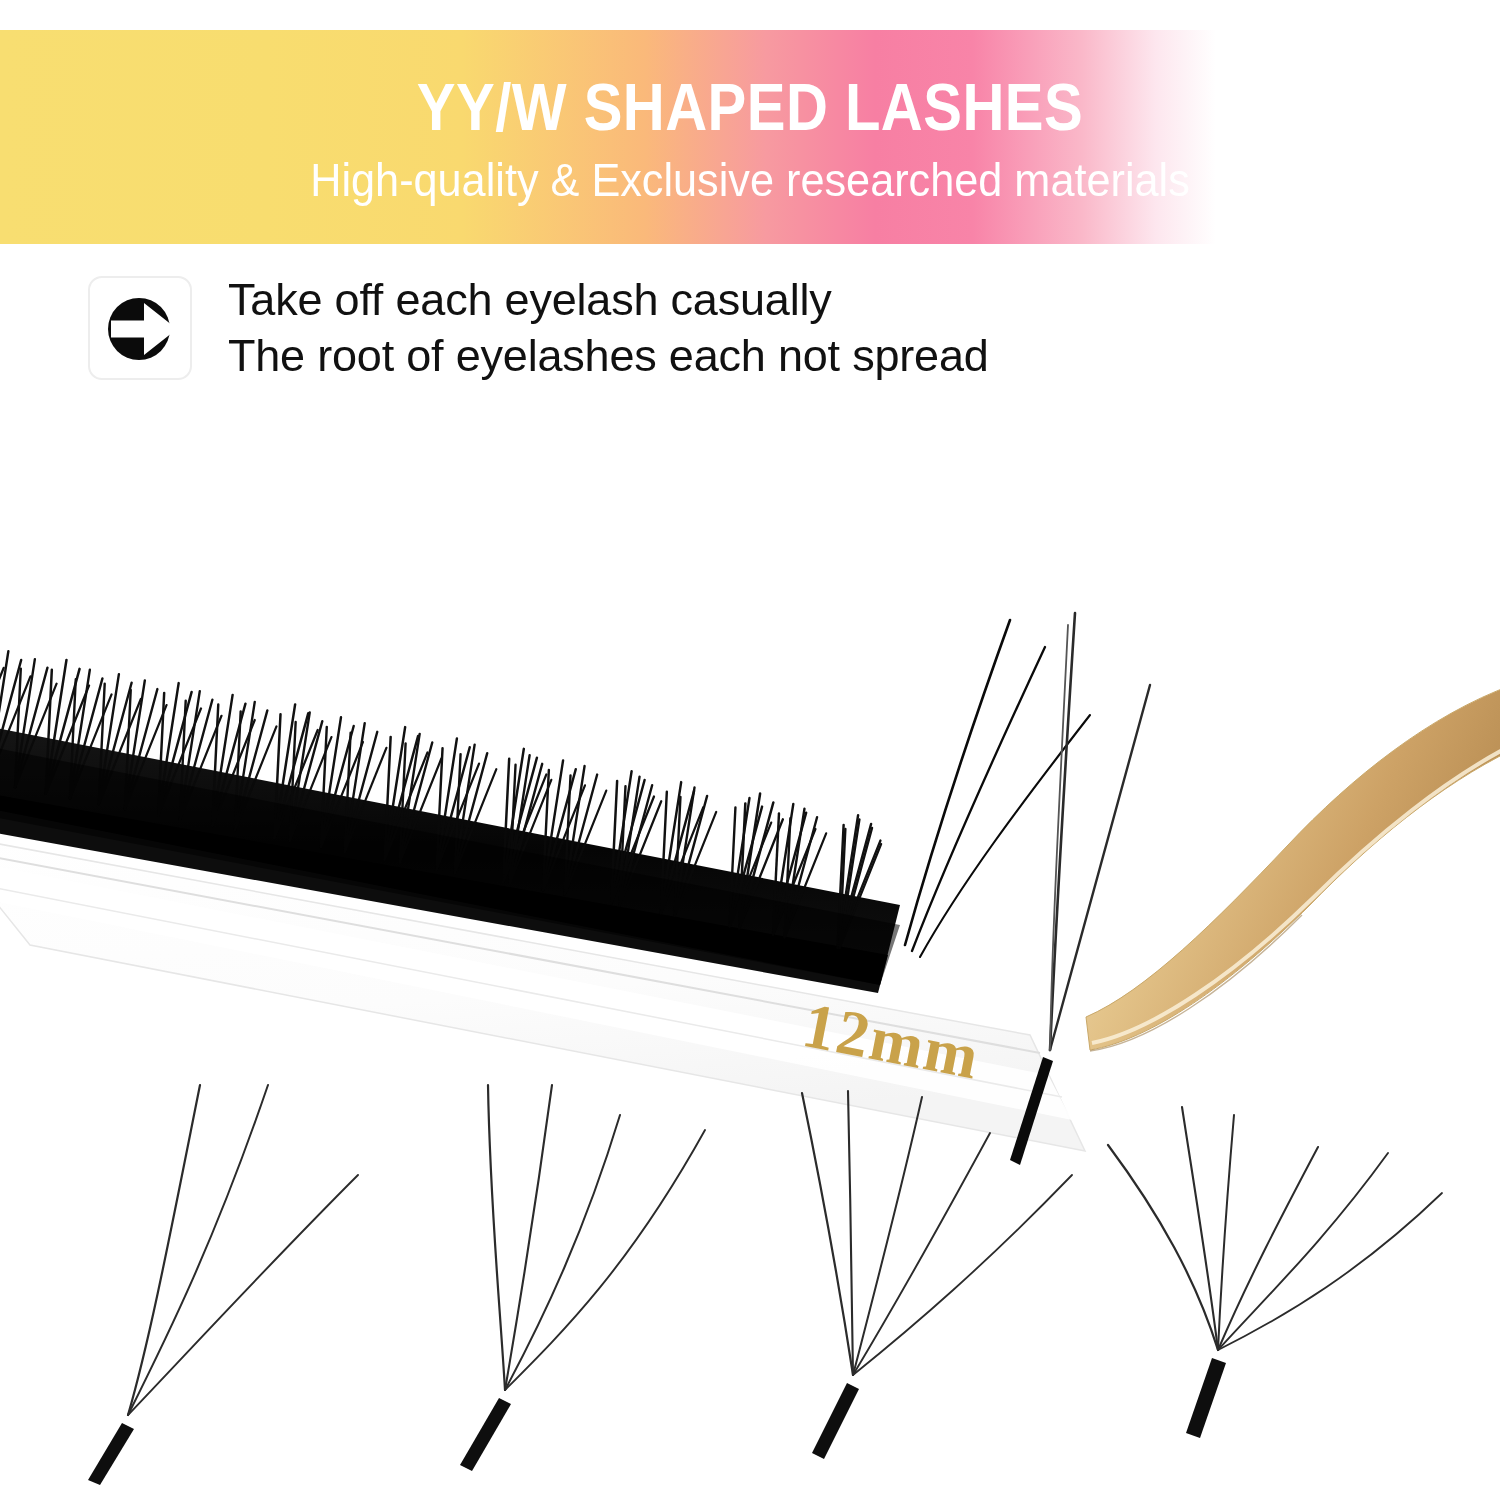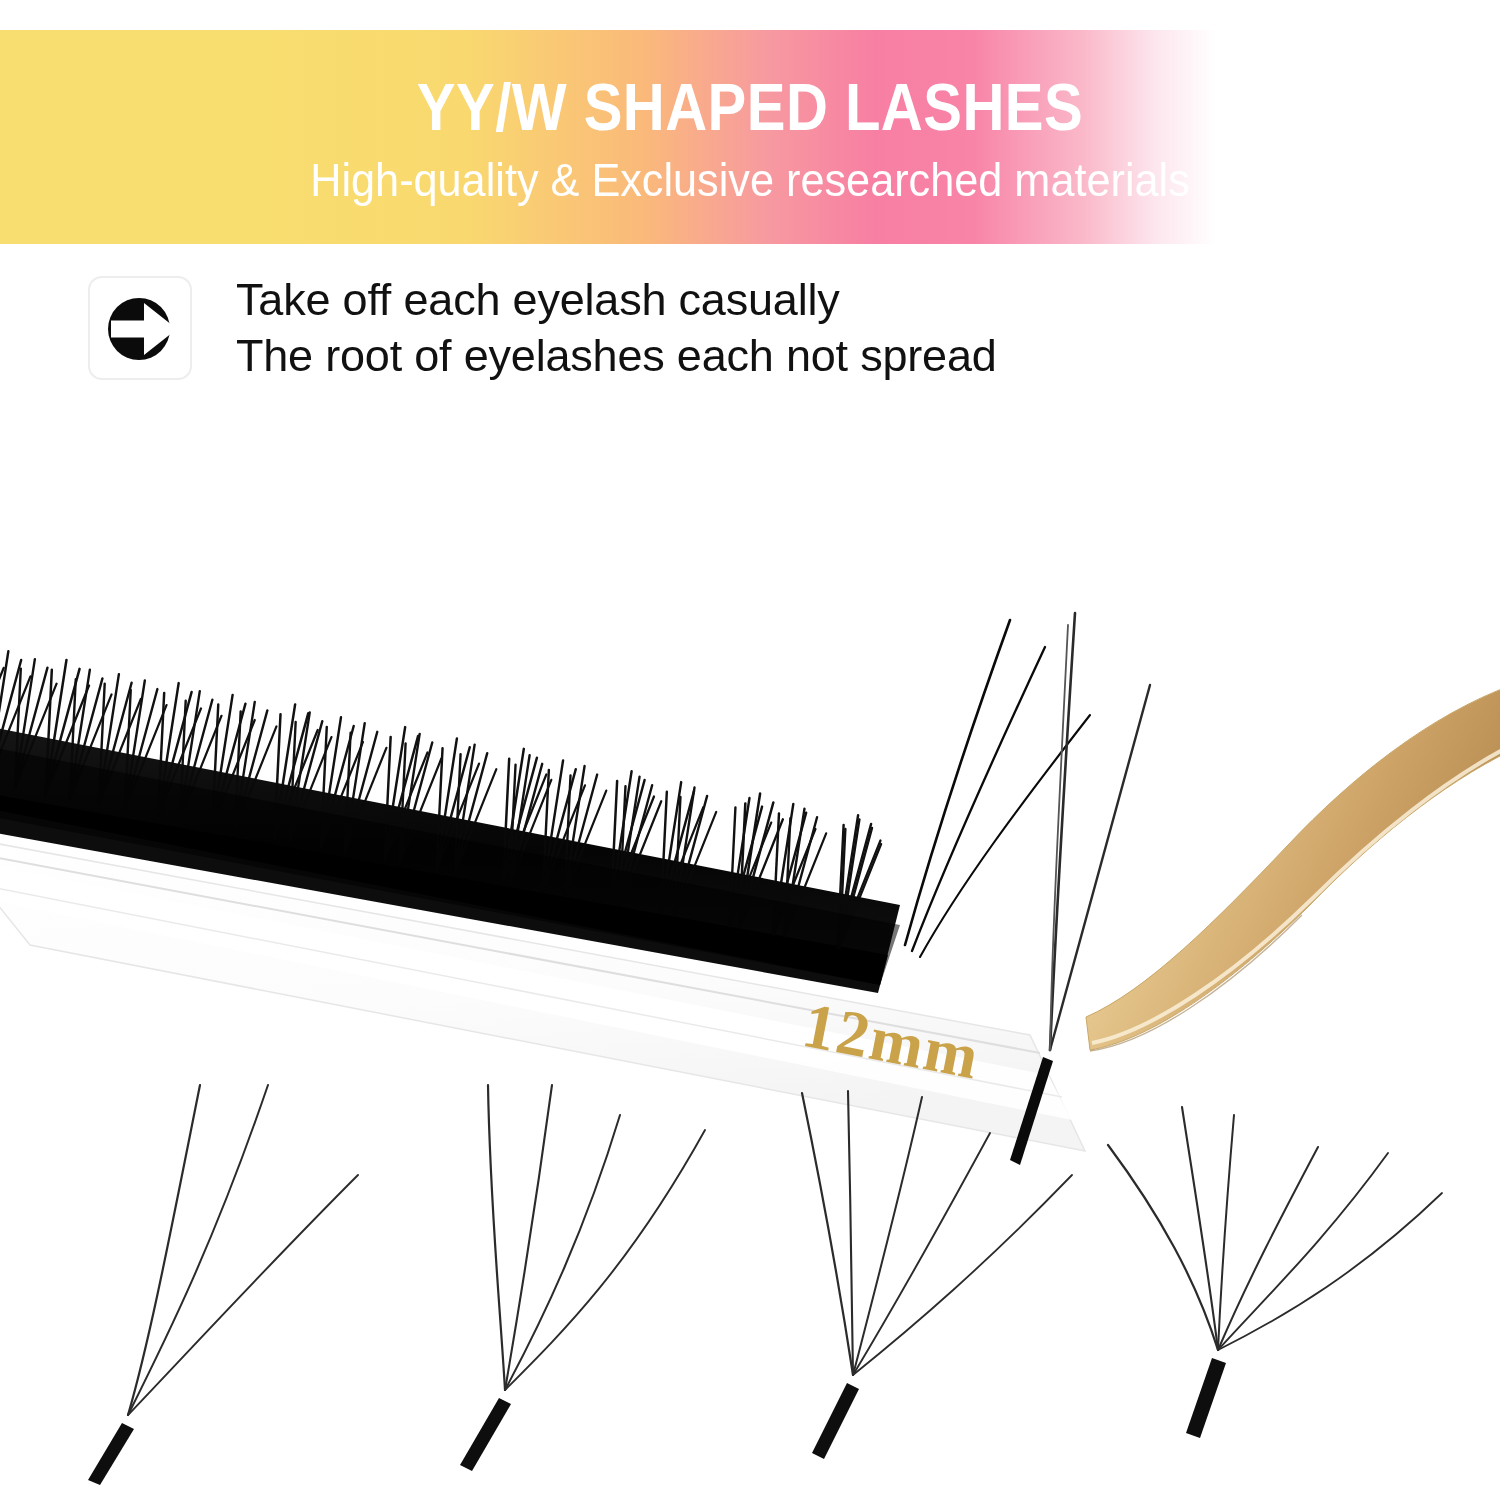--- a/index.html
+++ b/index.html
@@ -100,21 +100,21 @@
     position: absolute;
     left: 11px;
     top: 11px;
     width: 80px;
     height: 80px;
     display: block;
   }
 
   .instruction-text {
     position: absolute;
-    left: 148px;
+    left: 140px;
     top: -4px;
     color: #111111;
     font-family: "Liberation Sans", sans-serif;
     font-weight: normal;
     font-size: 45px;
     line-height: 56px;
     letter-spacing: -0.2px;
     white-space: nowrap;
   }
   .instruction-text .line { display: block; }

